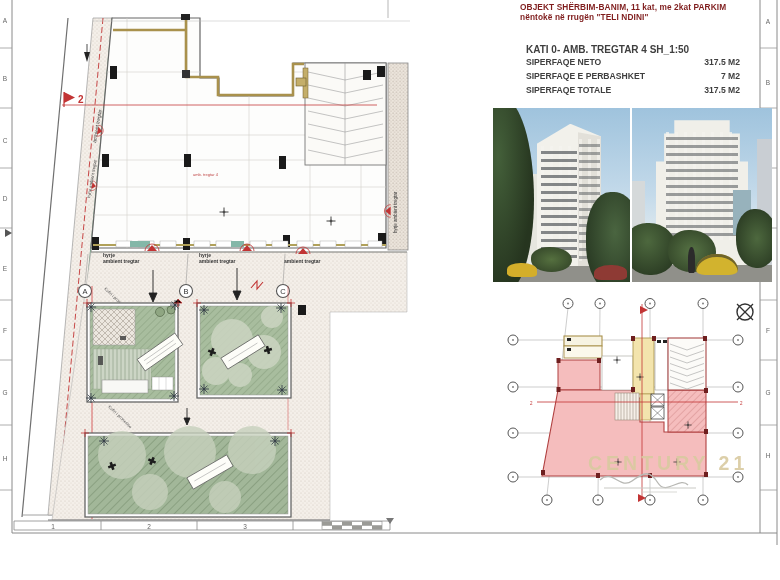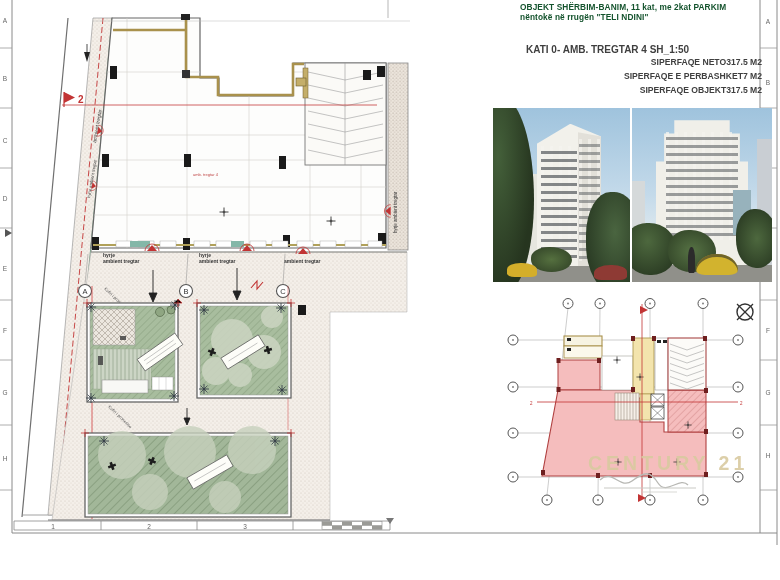--- a/index.html
+++ b/index.html
@@ -1,23 +1,23 @@
 <!DOCTYPE html>
 <html><head>
 <meta charset="utf-8">
 <style>
   html,body{margin:0;padding:0;background:#fff;}
   #canvas{position:relative;width:780px;height:580px;background:#ffffff;overflow:hidden;
           font-family:"Liberation Sans",sans-serif;}
   #plan-svg{position:absolute;left:0;top:0;}
   
-  .title-block{position:absolute;left:520px;top:2px;width:232px;color:#14532d;}
+  .title-block{position:absolute;left:520px;top:2px;width:232px;color:#7f1d1d;}
   .tb-line{font-size:8.3px;font-weight:700;line-height:10px;letter-spacing:.1px;}
   .tb-sub{position:absolute;left:526px;top:44px;font-size:10px;font-weight:700;color:#3f3f3f;}
-  .tb-row{position:absolute;left:548px;width:214px;display:flex;justify-content:flex-end;
+  .tb-row{position:absolute;left:526px;width:214px;display:flex;justify-content:space-between;
           font-size:8.6px;font-weight:700;color:#3f3f3f;}
   
   .photo{position:absolute;top:108px;height:174px;overflow:hidden;background:#cfe0ec;}
   #photo1{left:493px;width:137px;}
   #photo2{left:632px;width:140px;}
   .sky{position:absolute;inset:0;background:linear-gradient(180deg,#9fc3dd 0%,#c4daea 50%,#dde8ee 72%,#e8e7e1 100%);}
   .bldg{position:absolute;background:#f0efe9;}
   .winrows{position:absolute;background-image:
      repeating-linear-gradient(180deg,rgba(40,46,52,0) 0 5px,rgba(40,46,52,.55) 5px 8px),
      repeating-linear-gradient(90deg,rgba(244,243,238,.95) 0 3px,rgba(244,243,238,0) 3px 9px);}
@@ -547,21 +547,21 @@
 <div class="tb-sub">KATI 0- AMB. TREGTAR 4  SH_1:50</div>
 <div class="tb-row" style="top:57px">
   <span>SIPERFAQE NETO</span>
   <span>317.5 M2</span>
 </div>
 <div class="tb-row" style="top:71px">
   <span>SIPERFAQE E PERBASHKET</span>
   <span>7 M2</span>
 </div>
 <div class="tb-row" style="top:85px">
-  <span>SIPERFAQE OBJEKT</span>
+  <span>SIPERFAQE TOTALE</span>
   <span>317.5 M2</span>
 </div>
 
 <div class="photo" id="photo1">
   <div class="sky"></div>
   <div class="bldg" id="p1-side"></div>
   <div class="bldg" id="p1-main"></div>
   <div class="bldg" id="p1-shade"></div>
   <div class="winrows" style="left:35%;top:22%;width:26%;height:66%;"></div>
   <div class="winrows" style="left:63%;top:18%;width:15%;height:70%;opacity:.7;"></div>

